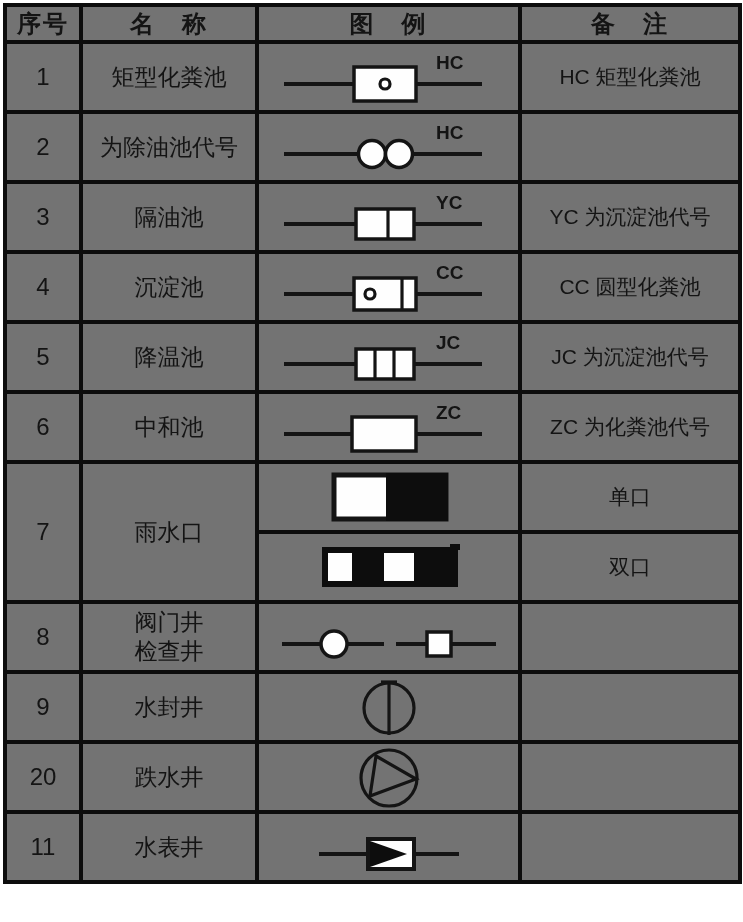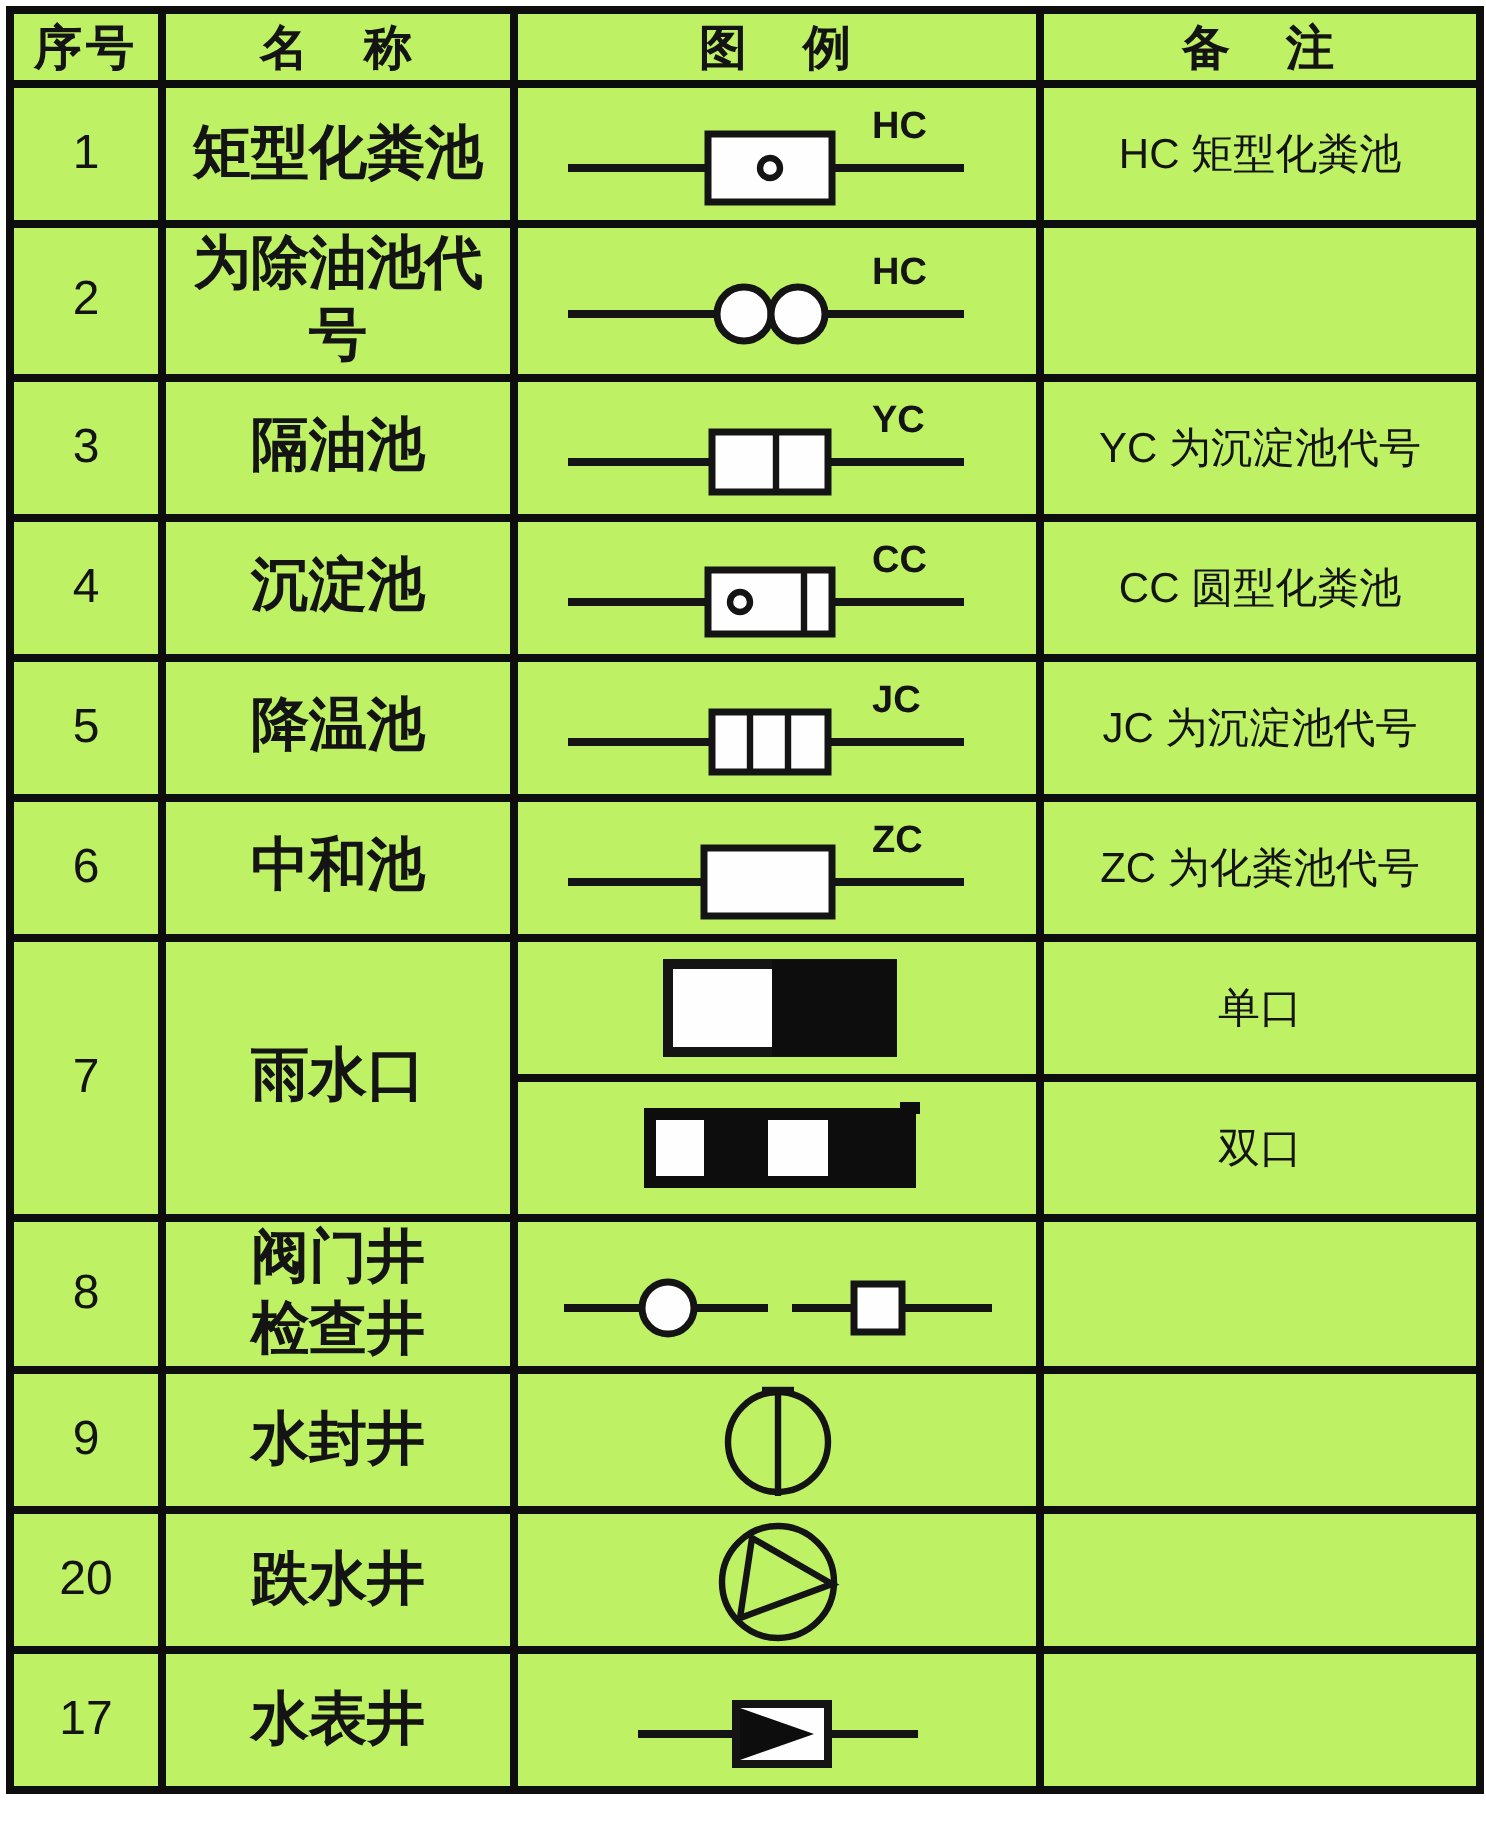--- a/index.html
+++ b/index.html
@@ -15,33 +15,33 @@
   table.legend {
     border-collapse: collapse;
     table-layout: fixed;
     width: 735px;
     margin: 3px 0 0 3px;
   }
   th, td {
     border: 4px solid #0d0d0d;
     text-align: center;
     vertical-align: middle;
-    background: #bef264;
+    background: #737373;
     padding: 0;
     overflow: hidden;
   }
   tr.hdr { height: 37px; }
   tr.row { height: 69px; }
   th {
     font-size: 24px;
     font-weight: 700;
     letter-spacing: 2px;
   }
   td.no   { font-size: 24px; }
-  td.name { font-size: 29px; line-height: 1.25; font-weight: bold; }
+  td.name { font-size: 23px; line-height: 1.25; }
   td.rem  { font-size: 21px; }
   td.sym svg { display: block; margin: 0 auto; }
   svg .ln   { stroke: #141414; stroke-width: 4; fill: none; }
   svg .ln3  { stroke: #141414; stroke-width: 3.2; fill: none; }
   svg .box  { stroke: #141414; stroke-width: 3.5; fill: #fefefe; }
   svg .boxT { stroke: #141414; stroke-width: 5; fill: #fefefe; }
   svg .blk  { fill: #0d0d0d; stroke: none; }
   svg text.code {
     font-family: "Liberation Sans", "DejaVu Sans", sans-serif;
     font-weight: 700;
@@ -213,21 +213,21 @@
     <td class="sym">
       <svg width="250" height="66" viewBox="0 0 250 66">
         <circle class="ln3" cx="125" cy="34" r="28"></circle>
         <polygon class="ln3" points="112,12 152,35 106,52"></polygon>
       </svg>
     </td>
     <td class="rem"></td>
   </tr>
 
   <tr class="row">
-    <td class="no">17</td>
+    <td class="no">11</td>
     <td class="name">水表井</td>
     <td class="sym">
       <svg width="250" height="66" viewBox="0 0 250 66">
         <line class="ln" x1="55" y1="40" x2="195" y2="40"></line>
         <rect class="box" x="104" y="25" width="46" height="30" style="stroke-width:4"></rect>
         <polygon class="blk" points="106,27 106,53 143,40"></polygon>
       </svg>
     </td>
     <td class="rem"></td>
   </tr>

